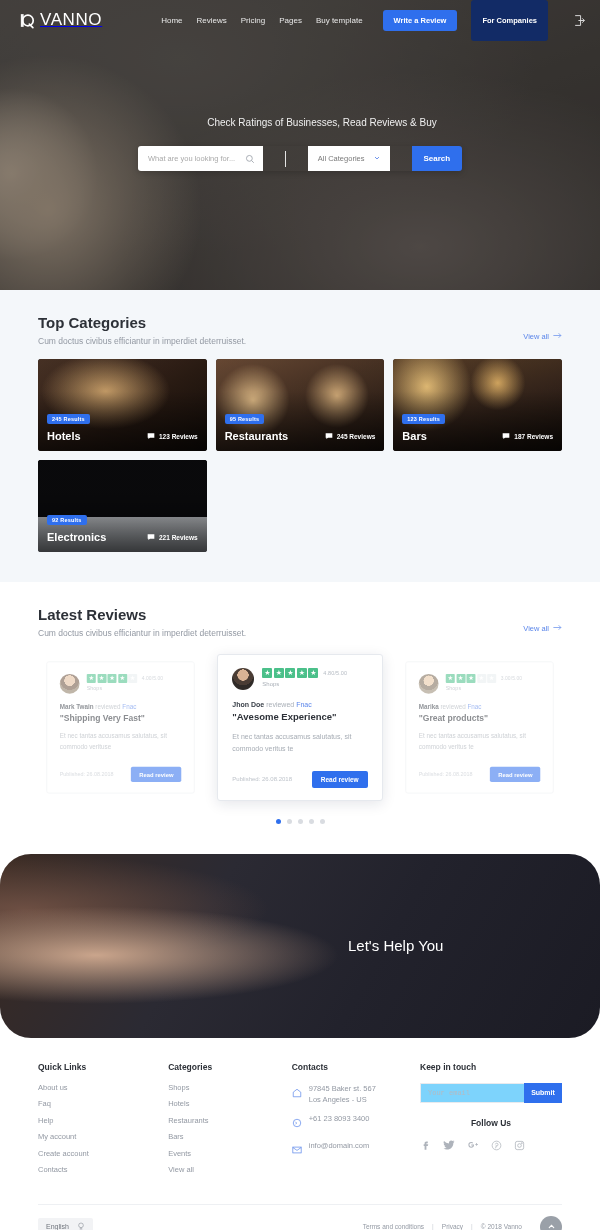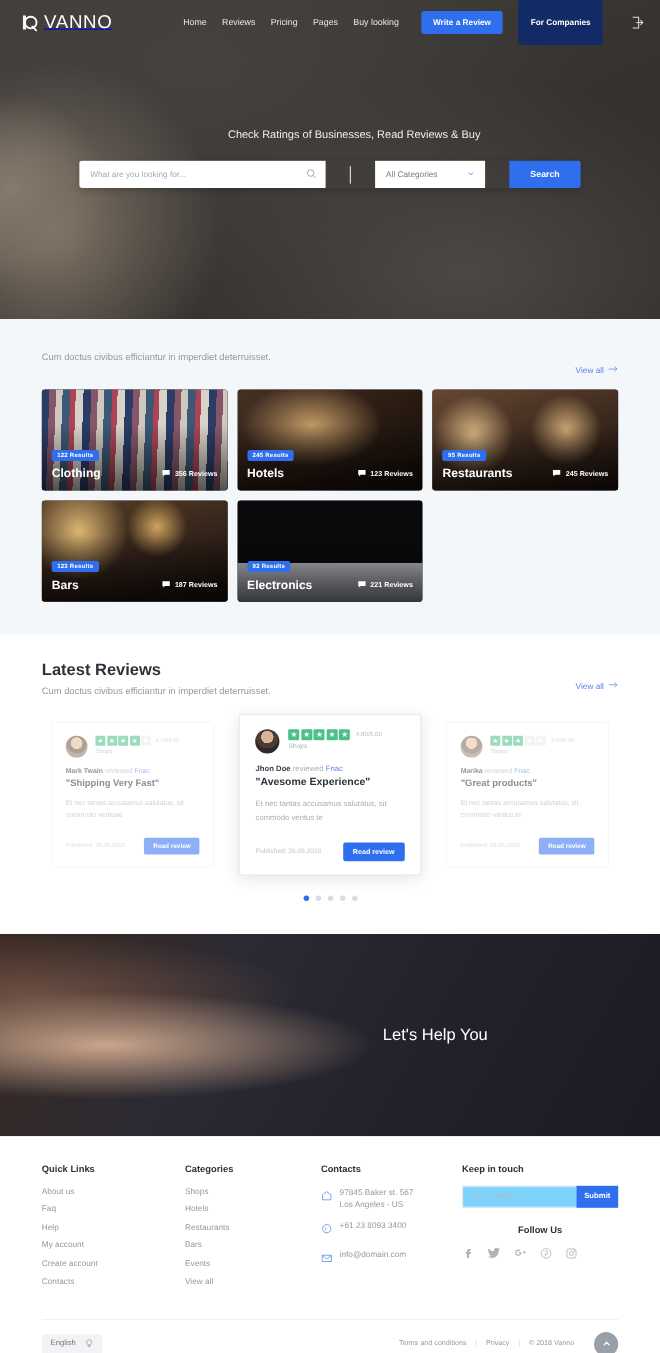--- a/index.html
+++ b/index.html
@@ -62,21 +62,21 @@
     text-align: center;
     padding-top: 68px;
   }
   .hero-title {
     color: #fff; font-size: 27px; font-weight: bold; letter-spacing: -0.3px;
   }
   .hero-sub { color: #efefef; font-size: 10px; margin-top: 9px; padding-left: 44px; }
 
   .searchbar {
     margin: 18px auto 0;
-    width: 456px; height: 25px;
+    width: 324px; height: 25px;
     display: flex; border-radius: 3px; overflow: hidden;
     box-shadow: 0 2px 6px rgba(0,0,0,0.18);
     gap: 22px;
   }
   .search-field {
     flex: 1; background: #fff; display: flex; align-items: center;
     padding: 0 8px 0 10px; position: relative;
   }
   .search-field input {
     border: 0; outline: 0; flex: 1; font-size: 7.5px; color: #555;
@@ -200,21 +200,21 @@
     margin-left: auto; background: #2f6fed; color: #fff;
     font-size: 6.5px; font-weight: bold; padding: 5px 9px; border-radius: 2px;
   }
   .dots { display: flex; justify-content: center; gap: 6px; margin-top: 14px; }
   .dot { width: 5px; height: 5px; border-radius: 50%; background: #d9dce1; }
   .dot.active { background: #2f6fed; }
 
   
   .help {
     position: relative; height: 184px; overflow: hidden;
-    display: flex; align-items: center;
+    display: flex; align-items: center; border-radius: 31px;
   }
   .help-bg {
     position: absolute; inset: 0;
     background:
       radial-gradient(ellipse at 16% 55%, #caa58c 0%, rgba(202,165,140,0) 34%),
       radial-gradient(ellipse at 4% 30%, #6d4f43 0%, rgba(109,79,67,0) 30%),
       linear-gradient(120deg, #3a2a22 0%, #2b2a33 34%, #22222c 62%, #1b1b24 100%);
   }
   .help-inner { position: relative; z-index: 2; width: 222px; margin-left: 348px; }
   .help-title { color: #fff; font-size: 15px; font-weight: normal; }
@@ -282,21 +282,21 @@
         </svg>
       </span>
       <span class="logo-text">VANNO</span>
     </a>
 
     <div class="nav-links">
       <a class="nav-link" href="#">Home</a>
       <a class="nav-link" href="#">Reviews</a>
       <a class="nav-link" href="#">Pricing</a>
       <a class="nav-link" href="#">Pages</a>
-      <a class="nav-link" href="#">Buy looking</a>
+      <a class="nav-link" href="#">Buy template</a>
       <div class="btn-write">Write a Review</div>
       <div class="btn-companies">For Companies</div>
       <span class="login-icon">
         <svg width="13" height="13" viewBox="0 0 24 24" fill="none" stroke="#dcdcdc" stroke-width="1.8">
           <path d="M4 3 H14 V21 H4"></path>
           <path d="M10 12 H21 M17 8 L21 12 L17 16"></path>
         </svg>
       </span>
     </div>
   </div>
@@ -324,48 +324,35 @@
         </span>
       </div>
       <div class="search-btn">Search</div>
     </div>
   </div>
 </div>
 
 <div class="section sec-grey">
   <div class="sec-head">
     <div>
+      <div class="sec-title">Top Categories</div>
       <div class="sec-sub">Cum doctus civibus efficiantur in imperdiet deterruisset.</div>
     </div>
     <a class="view-all" href="#">
       <span>View all</span>
       <span>
         <svg width="9" height="7" viewBox="0 0 24 16" fill="none" stroke="#5b86ea" stroke-width="1.8">
           <path d="M1 8 H21 M15 2 L21 8 L15 14"></path>
         </svg>
       </span>
     </a>
   </div>
 
   <div class="cat-grid">
 
-    <a class="cat-card" href="#">
-      <div class="cat-img img-clothing"></div>
-      <div class="cat-overlay"></div>
-      <div class="cat-badge">122 Results</div>
-      <div class="cat-name">Clothing</div>
-      <div class="cat-reviews">
-        <span>
-          <svg width="8" height="8" viewBox="0 0 24 24" fill="#fff">
-              <path d="M2 4h20v13H9l-5 4v-4H2z"></path>
-            </svg>
-        </span>
-        <span>356 Reviews</span>
-      </div>
-    </a>
 
     <a class="cat-card" href="#">
       <div class="cat-img img-hotel"></div>
       <div class="cat-overlay"></div>
       <div class="cat-badge">245 Results</div>
       <div class="cat-name">Hotels</div>
       <div class="cat-reviews">
         <span>
           <svg width="8" height="8" viewBox="0 0 24 24" fill="#fff">
               <path d="M2 4h20v13H9l-5 4v-4H2z"></path>

